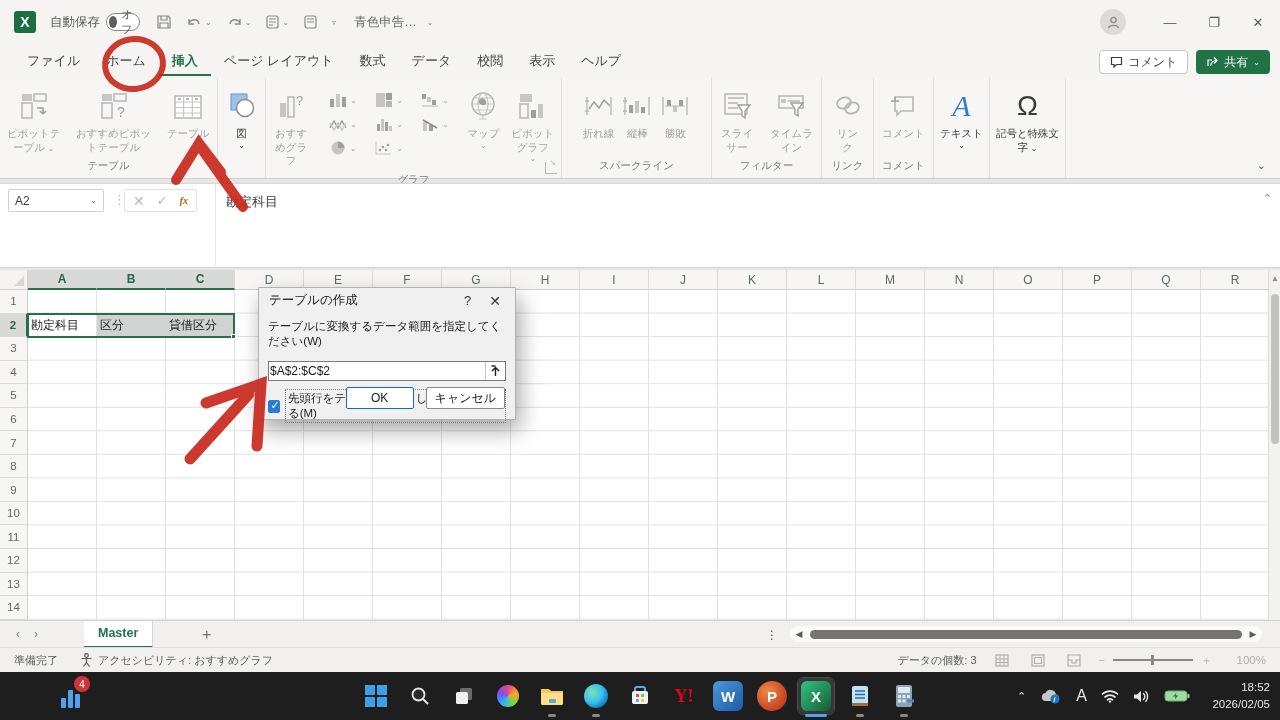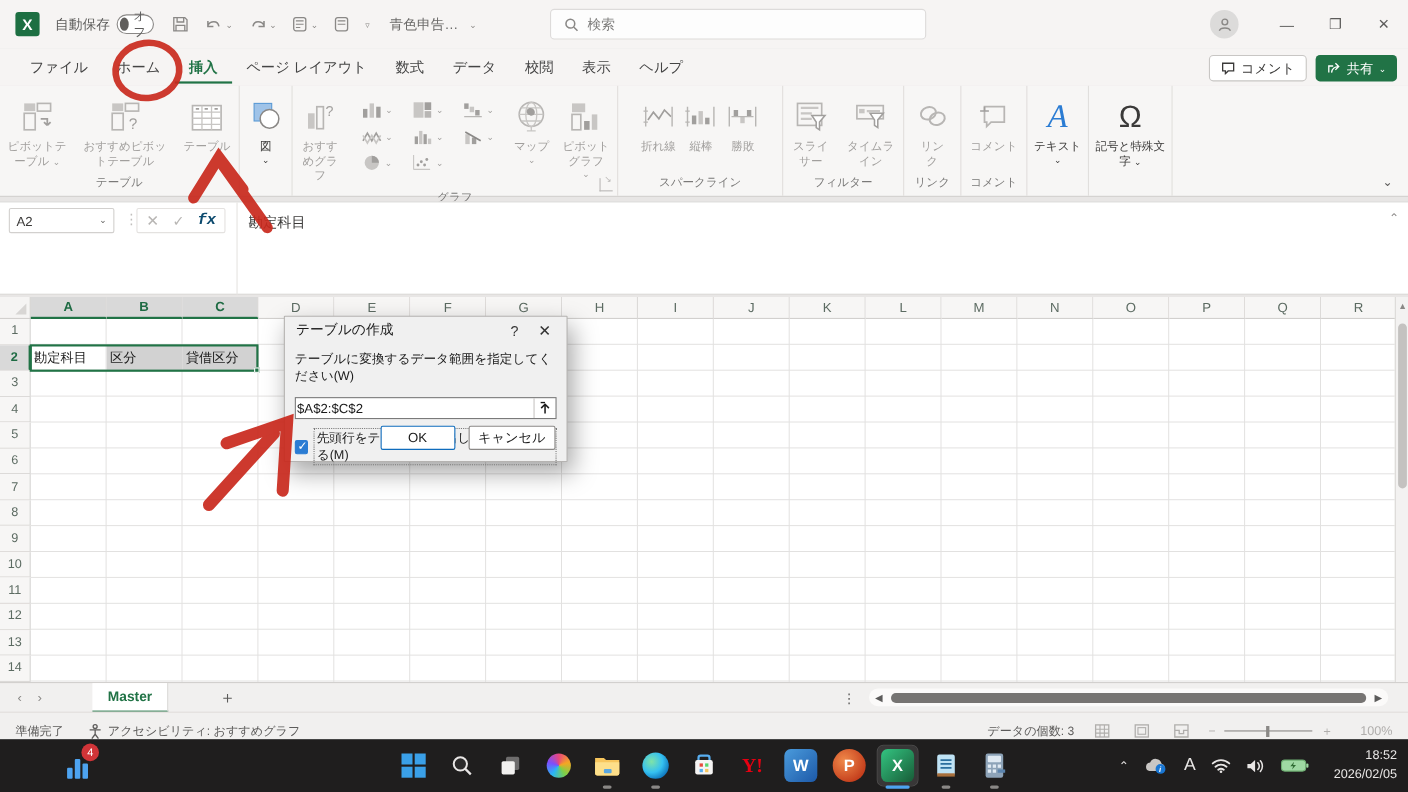--- a/index.html
+++ b/index.html
@@ -49,21 +49,21 @@
   .launcher::after{ content:"↘"; position:absolute; right:1px; top:-4px; font-size:8px; color:#a19f9d; }
   .collapse-chev { position:absolute; right:14px; bottom:6px; color:#5c5b5a; font-size:11px; }
 
   
   .formulabar { position:absolute; left:0; top:183px; width:1280px; height:85px; background:#fff; border-top:1px solid #d8d6d4; border-bottom:1px solid #d8d6d4; }
   .namebox { position:absolute; left:8px; top:5px; width:96px; height:23px; border:1px solid #d2d0ce; border-radius:2px; background:#fff; display:flex; align-items:center; padding:0 6px; justify-content:space-between; font-size:12px; color:#3b3a39; }
   .fb-dots { position:absolute; left:113px; top:8px; color:#c0bebc; font-size:13px; }
   .fb-btns { position:absolute; left:124px; top:5px; height:23px; display:flex; align-items:center; gap:12px; padding:0 8px; border:1px solid #e4e2e0; border-radius:2px; background:#fff; }
   .fb-x { color:#b8b6b4; font-size:14px; }
   .fb-ck { color:#b8b6b4; font-size:13px; }
-  .fb-fx { font-family:Liberation Mono, monospace; font-style:italic; font-weight:bold; color:#0c4a6e; font-size:14px; }
+  .fb-fx { font-family:Liberation Serif, serif; font-style:italic; font-weight:bold; color:#a16207; font-size:10px; }
   .fb-divider { position:absolute; left:215px; top:0; width:1px; height:84px; background:#e6e4e2; }
   .fb-content { position:absolute; left:226px; top:9px; font-size:13px; color:#3b3a39; }
   .fb-collapse { position:absolute; right:8px; top:8px; color:#8a8886; font-size:11px; }
 
   
   .sheet { position:absolute; left:0; top:270px; width:1268px; height:350px; background:#fff; }
   .corner { position:absolute; left:0; top:0; width:28px; height:20px; background:#f5f4f3; border-right:1px solid #d2d0ce; border-bottom:1px solid #d2d0ce; }
   .corner::after { content:""; position:absolute; right:3px; bottom:3px; border-left:10px solid transparent; border-bottom:10px solid #d8d6d4; }
   .colheads { position:absolute; left:28px; top:0; height:20px; display:flex; }
   .col-h { width:69px; height:20px; background:#f7f6f5; border-right:1px solid #dcdad8; border-bottom:1px solid #d2d0ce; color:#5c6b62; font-size:12px; display:flex; align-items:center; justify-content:center; }
@@ -105,21 +105,21 @@
   .sheettabs { position:absolute; left:0; top:620px; width:1280px; height:27px; background:#f1f0ef; border-top:1px solid #d2d0ce; display:flex; align-items:center; }
   .nav-arrows { display:flex; gap:14px; margin-left:16px; color:#8a8886; font-size:12px; }
   .sheet-tab { margin-left:46px; height:27px; background:#fff; display:flex; align-items:center; padding:0 14px; font-size:12.5px; font-weight:bold; color:#217346; border-bottom:2.5px solid #217346; border-right:1px solid #d8d6d4; }
   .addsheet { margin-left:46px; color:#5c5b5a; font-size:15px; }
   .tab-dots { position:absolute; left:766px; top:0; height:27px; display:flex; align-items:center; color:#5c5b5a; }
   .hscroll { position:absolute; left:790px; top:5px; width:472px; height:16px; background:#fbfaf9; border-radius:8px; display:flex; align-items:center; }
   .hscroll .arr { width:18px; text-align:center; color:#5c5b5a; font-size:9px; }
   .hthumb { height:9px; flex:1; background:#767472; border-radius:5px; margin:0 2px; }
 
   
-  .statusbar { position:absolute; left:0; top:647px; width:1280px; height:25px; background:#f1f0ef; border-top:1px solid #e1dfdd; display:flex; align-items:flex-end; font-size:11px; color:#5c5b5a; }
+  .statusbar { position:absolute; left:0; top:647px; width:1280px; height:25px; background:#f1f0ef; border-top:1px solid #e1dfdd; display:flex; align-items:center; font-size:11px; color:#5c5b5a; }
   .sb-left { display:flex; align-items:center; gap:22px; margin-left:14px; }
   .sb-acc { display:flex; align-items:center; gap:5px; }
   .sb-right { position:absolute; right:14px; display:flex; align-items:center; gap:18px; }
   .sb-views { display:flex; gap:22px; color:#b0aeac; font-size:12px; }
   .zoomctl { display:flex; align-items:center; gap:8px; color:#b0aeac; }
   .zoom-track { width:80px; height:1.5px; background:#8a8886; position:relative; }
   .zoom-knob { position:absolute; left:38px; top:-4px; width:2.5px; height:10px; background:#8a8886; }
   .zoom-pct { color:#b0aeac; font-size:11.5px; width:36px; text-align:right; }
 
   
@@ -183,27 +183,20 @@
       <svg width="15" height="16" viewBox="0 0 15 16">
           <rect x="2" y="2" width="11" height="12" rx="2" fill="none" stroke="#8a8886" stroke-width="1.2"></rect>
           <path d="M4 5h7M4 8h7" stroke="#8a8886" stroke-width="1"></path>
         </svg>
     </span>
     <span class="mini-chev">▿</span>
   </div>
   <div class="docname">
     <span>青色申告…</span>
     <span class="mini-chev">⌄</span>
-  </div>
-  <div class="searchbox">
-    <svg width="13" height="13" viewBox="0 0 13 13">
-        <circle cx="5.5" cy="5.5" r="4" fill="none" stroke="#8a8886" stroke-width="1.4"></circle>
-        <path d="M8.5 8.5 L12 12" stroke="#8a8886" stroke-width="1.4"></path>
-      </svg>
-    <span>検索</span>
   </div>
   <div class="win-ctrls">
     <span class="avatar">
       <svg width="15" height="15" viewBox="0 0 15 15">
           <circle cx="7.5" cy="5" r="2.6" fill="none" stroke="#8a8886" stroke-width="1.3"></circle>
           <path d="M2.5 13 C3.5 9.5, 11.5 9.5, 12.5 13" fill="none" stroke="#8a8886" stroke-width="1.3"></path>
         </svg>
     </span>
     <span class="wbtn">—</span>
     <span class="wbtn">❐</span>

